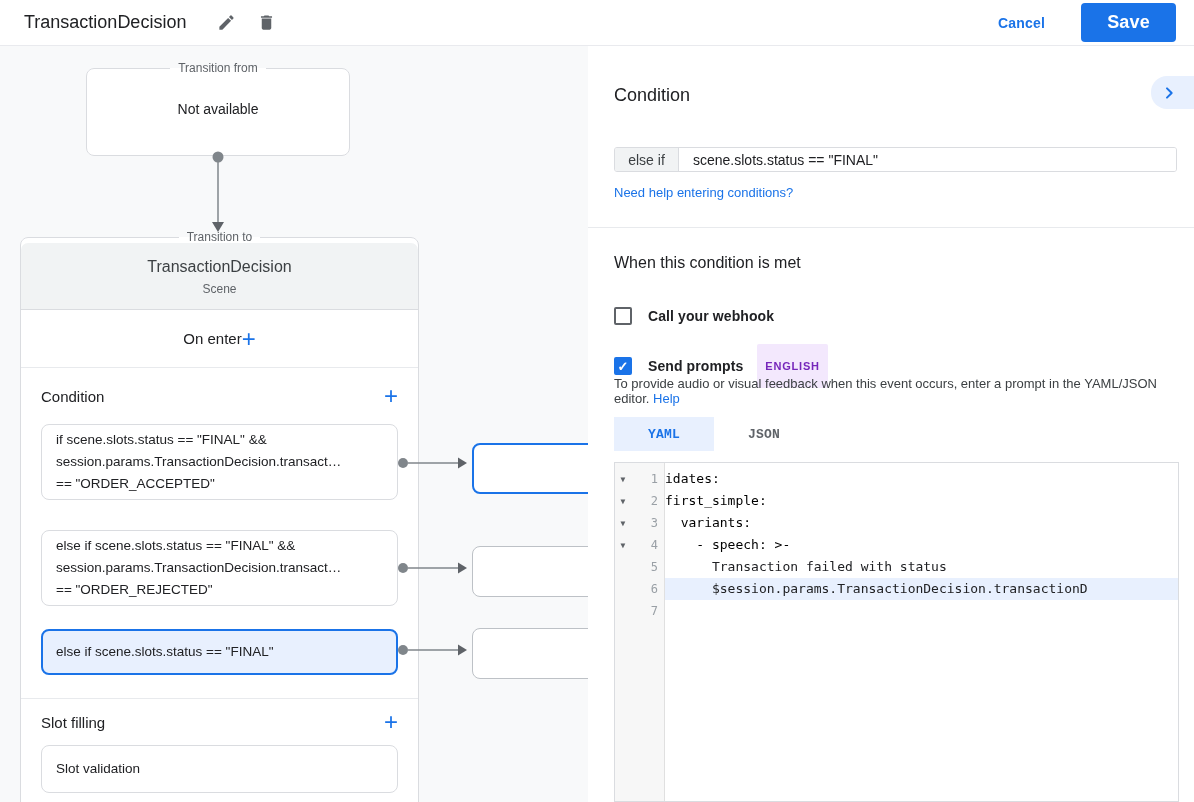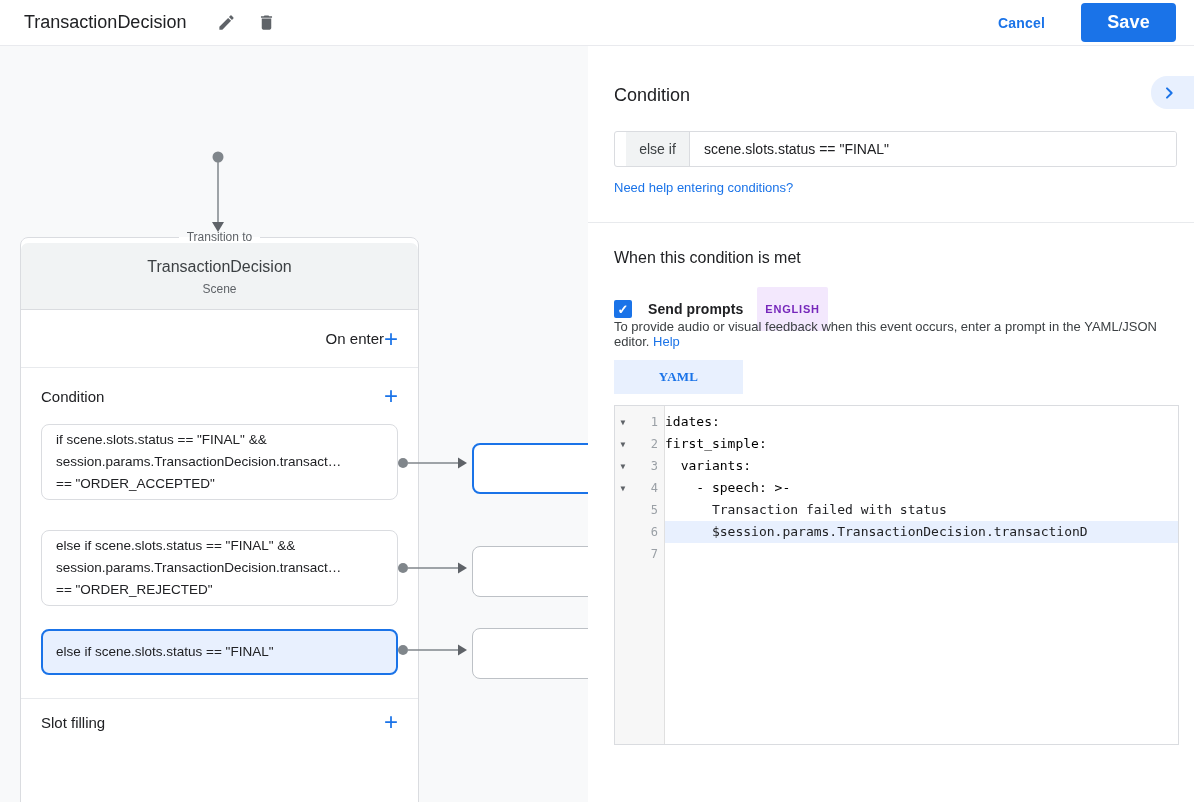--- a/index.html
+++ b/index.html
@@ -25,21 +25,21 @@
   .from-value { text-align:center; font-size:14px; color:#202124; margin-top:26px; }
 
   .to-node { left:20px; top:184px; width:399px; height:640px; padding:0; }
   .to-header { background:#f1f3f4; border-bottom:1px solid #dadce0; border-radius:7px 7px 0 0; margin-top:-1px; padding:15px 10px 13px; text-align:center; }
   .to-title { font-size:16px; color:#3c4043; }
   .to-subtitle { font-size:12px; color:#5f6368; margin-top:6px; }
 
   .row-label { font-size:15px; color:#202124; }
   .plus-btn { border:none; background:transparent; color:#1a73e8; font-size:24px; font-weight:300; line-height:1; cursor:pointer; font-family:inherit; }
 
-  .simple-row { height:57px; display:flex; align-items:center; justify-content:flex-end; padding:0 20px; }
+  .simple-row { height:57px; display:flex; align-items:center; justify-content:center; padding:0 20px; }
   .section { border-top:1px solid #e8eaed; padding:0 20px 23px; }
   .section-head { height:56px; display:flex; align-items:center; justify-content:space-between; }
   .section-head.short { height:46px; }
 
   .cond-card { border:1px solid #dadce0; border-radius:8px; background:#fff; padding:4px 14px; font-size:13.5px; line-height:22px; color:#202124; white-space:pre-line; }
   .cond-card.mb30 { margin-bottom:30px; }
   .cond-card.mb23 { margin-bottom:23px; }
   .cond-card.selected { border:2px solid #1a73e8; background:#e8f0fe; padding:10px 13px; }
   .slot-card { border:1px solid #dadce0; border-radius:8px; background:#fff; padding:12px 14px; font-size:13.5px; line-height:22px; color:#202124; }
 
@@ -49,42 +49,42 @@
 
   .arrows { position:absolute; left:0; top:0; width:588px; height:756px; pointer-events:none; z-index:5; }
 
   
   .panel { position:absolute; left:588px; top:46px; width:606px; height:756px; background:#fff; padding:0 17px 0 26px; overflow:hidden; z-index:10; }
   .panel-heading-row { position:relative; margin-top:38px; }
   .panel-heading { font-size:18px; color:#202124; line-height:22px; }
   .chevron-pill { position:absolute; right:-17px; top:-8px; width:43px; height:33px; background:#e8f0fe; border:none; border-radius:16px 0 0 16px; cursor:pointer; display:flex; align-items:center; padding-left:10px; }
   .chevron-pill svg { stroke:#1a73e8; }
 
-  .cond-group { margin-top:25px; height:36px; display:flex; border:1px solid #dadce0; border-radius:3px; overflow:hidden;padding-left:11px; }
+  .cond-group { margin-top:41px; height:25px; display:flex; border:1px solid #dadce0; border-radius:3px; overflow:hidden; }
   .cond-keyword { width:64px; background:#f1f3f4; border-right:1px solid #dadce0; display:flex; align-items:center; justify-content:center; font-size:14px; color:#3c4043; flex:none; }
   .cond-input { flex:1; border:none; outline:none; font-size:14px; color:#202124; padding:0 14px; font-family:inherit; background:#fff; }
 
   .help-link { display:inline-block; margin-top:13px; font-size:13px; color:#1a73e8; text-decoration:none; line-height:16px; }
   .panel-divider { height:1px; background:#e8eaed; margin:26px -17px 0 -26px; }
 
   .met-heading { margin-top:24px; font-size:16px; color:#202124; line-height:22px; }
 
   .check-row { display:flex; align-items:center; height:20px; }
   .check-row.webhook { margin-top:32px; }
   .check-row.prompts { margin-top:30px; }
   .checkbox { width:18px; height:18px; border:2px solid #5f6368; border-radius:2px; background:#fff; flex:none; cursor:pointer; }
   .checkbox.checked { background:#1a73e8; border-color:#1a73e8; color:#fff; font-size:13px; font-weight:700; line-height:15px; text-align:center; }
   .check-label { margin-left:16px; font-size:14px; font-weight:700; color:#202124; letter-spacing:.1px; }
   .lang-badge { margin-left:14px; background:#f3e8fd; color:#7627bb; font-size:11px; font-weight:700; letter-spacing:.8px; padding:16px 8px; border-radius:2px; }
 
   .desc { margin-top:0; font-size:13px; line-height:15px; color:#3c4043; max-width:572px; }
   .desc a { color:#1a73e8; text-decoration:none; }
 
   .tabs { margin-top:11px; display:flex; }
-  .tab { width:129px; height:34px; display:flex; align-items:center; justify-content:center; font-size:13px; font-weight:700; letter-spacing:.25px; color:#5f6368; background:#fff; border:none; cursor:pointer; font-family:Liberation Serif, serif; }
+  .tab { width:100px; height:34px; display:flex; align-items:center; justify-content:center; font-size:13px; font-weight:700; letter-spacing:.25px; color:#5f6368; background:#fff; border:none; cursor:pointer; font-family:Liberation Mono, monospace; }
   .tab.active { background:#e8f0fe; color:#1a73e8; }
 
   .editor { margin-top:11px; width:565px; height:340px; border:1px solid #dadce0; position:relative; background:#fff; font-family:"DejaVu Sans Mono", monospace; }
   .gutter-bg { position:absolute; left:0; top:0; bottom:0; width:50px; background:#f7f7f7; border-right:1px solid #e0e0e0; }
   .ed-lines { position:relative; padding-top:5px; }
   .ed-row { display:flex; height:22px; }
   .ed-gutter { width:50px; flex:none; display:flex; align-items:center; }
   .fold { width:16px; text-align:center; font-size:8px; color:#5f6368; cursor:pointer; }
   .lnum { flex:1; text-align:right; padding-right:7px; font-size:12px; color:#9aa0a6; }
   .ed-code { flex:1; font-size:13px; line-height:22px; white-space:pre; overflow:hidden; color:#202124; }
@@ -108,20 +108,24 @@
           <path d="M6 19c0 1.1.9 2 2 2h8c1.1 0 2-.9 2-2V7H6v12zM19 4h-3.5l-1-1h-5l-1 1H5v2h14V4z"></path>
         </svg>
     </button>
     <div class="topbar-spacer"></div>
     <button class="cancel-btn">Cancel</button>
     <button class="save-btn">Save</button>
   </div>
 
   <div class="canvas">
 
+    <fieldset class="node from-node">
+      <legend>Transition from</legend>
+      <div class="from-value">Not available</div>
+    </fieldset>
 
     <fieldset class="node to-node">
       <legend>Transition to</legend>
       <div class="to-header">
         <div class="to-title">TransactionDecision</div>
         <div class="to-subtitle">Scene</div>
       </div>
 
       <div class="simple-row">
         <span class="row-label">On enter</span>
@@ -140,20 +144,21 @@
 session.params.TransactionDecision.transact…
 == "ORDER_REJECTED"</div>
         <div class="cond-card selected">else if scene.slots.status == "FINAL"</div>
       </div>
 
       <div class="section">
         <div class="section-head short">
           <span class="row-label">Slot filling</span>
           <button class="plus-btn">+</button>
         </div>
+        <div class="slot-card">Slot validation</div>
       </div>
     </fieldset>
 
     <div class="target-box active t1"></div>
     <div class="target-box t2"></div>
     <div class="target-box t3"></div>
 
     <svg class="arrows" width="588" height="756" viewBox="0 0 588 756">
       <circle cx="218" cy="111" r="5.5" fill="#80868b"></circle>
       <line x1="218" y1="116" x2="218" y2="176" stroke="#80868b" stroke-width="1.5"></line>
@@ -188,31 +193,36 @@
       <div class="cond-keyword">else if</div>
       <input class="cond-input" type="text" value="scene.slots.status == &quot;FINAL&quot;" style="">
     </div>
 
     <a class="help-link" href="#">Need help entering conditions?</a>
 
     <div class="panel-divider"></div>
 
     <div class="met-heading">When this condition is met</div>
 
+    <div class="check-row webhook">
+      <div class="checkbox"></div>
+      <span class="check-label">Call your webhook</span>
+    </div>
 
     <div class="check-row prompts">
       <div class="checkbox checked">✓</div>
       <span class="check-label">Send prompts</span>
       <span class="lang-badge">ENGLISH</span>
     </div>
 
     <div class="desc"><span>To provide audio or visual feedback when this event occurs, enter a prompt in the YAML/JSON editor.</span> <a href="#">Help</a></div>
 
     <div class="tabs">
       <button class="tab active">YAML</button>
+      <button class="tab">JSON</button>
     </div>
 
     <div class="editor">
       <div class="gutter-bg"></div>
       <div class="ed-lines">
 
         <div class="ed-row">
           <div class="ed-gutter">
               <span class="fold">▼</span>
               <span class="lnum">1</span>

